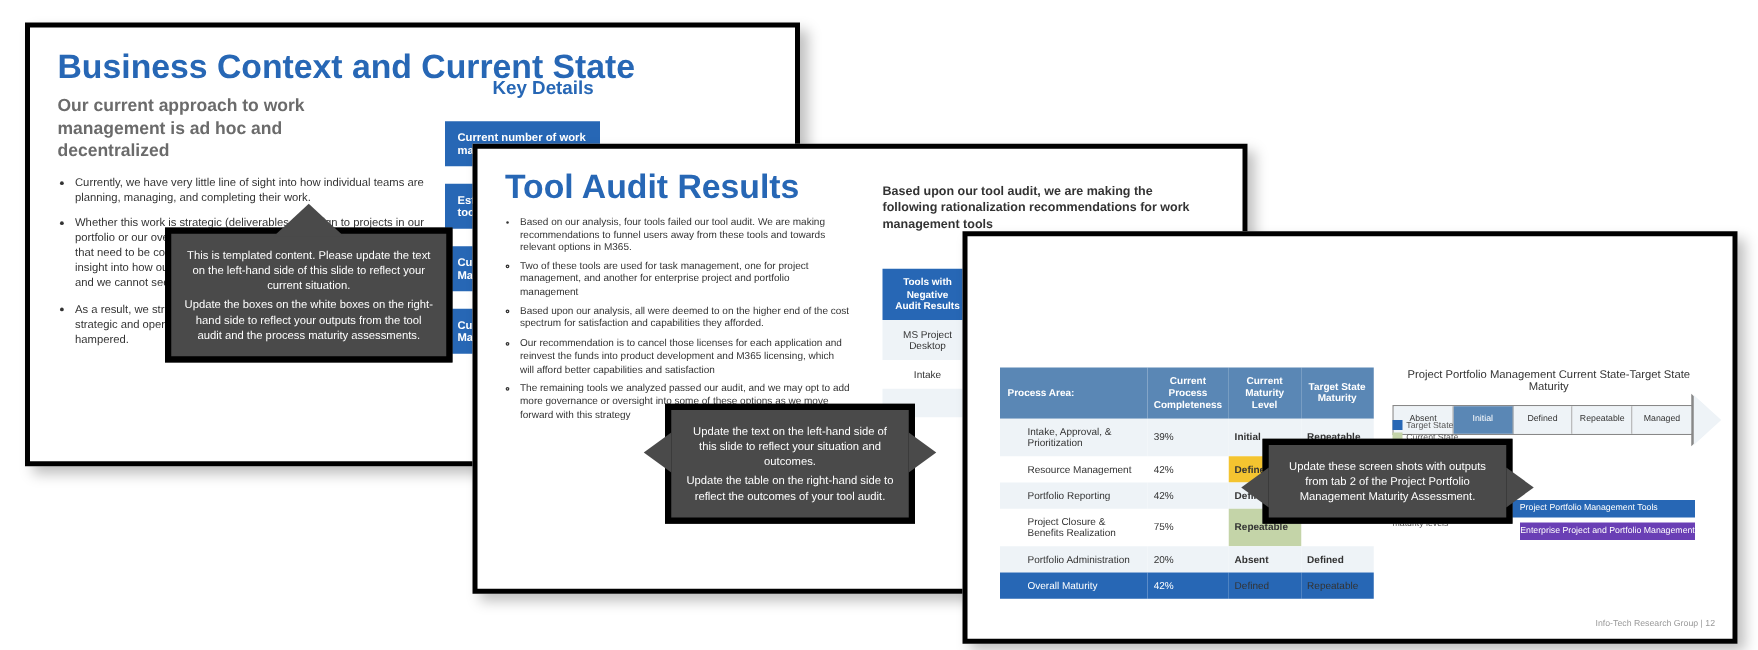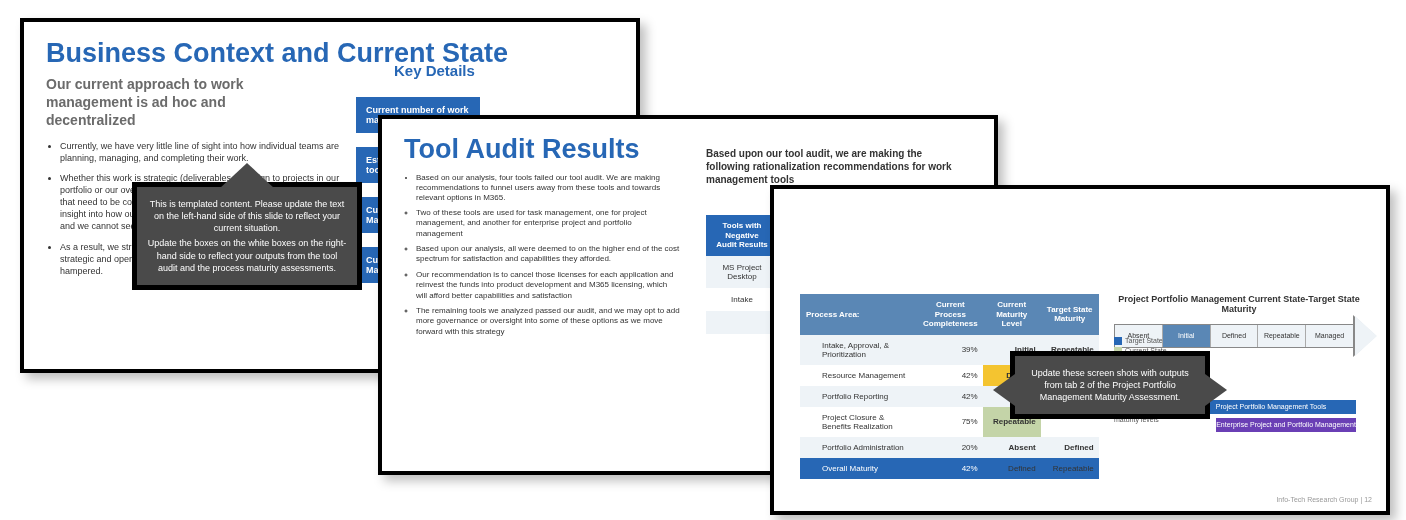--- a/index.html
+++ b/index.html
@@ -80,32 +80,32 @@
   .s2-bullets ul li { margin-bottom: 5px; }
   .s2-table { position: absolute; top: 96px; left: 324px; border-collapse: collapse; font-size: 8px; }
   .s2-table th { background: #2767b5; color: #fff; font-weight: bold; padding: 6px 9px; text-align: center; width: 72px; line-height: 1.2; }
   .s2-table td { padding: 7px 8px; text-align: center; background: #eef3f7; color: #333; }
   .s2-table tr:nth-child(odd) td { background: #fff; }
   
   .s3-title { font-family: "Trebuchet MS", sans-serif; font-size: 24px; font-weight: bold; color: #2767b5; padding: 18px 26px 12px; line-height: 1.15; }
   .s3-table { position: absolute; top: 105px; left: 26px; border-collapse: collapse; font-size: 8px; }
   .s3-table th { background: #5a87b5; color: #fff; font-weight: bold; padding: 6px 5px; text-align: center; width: 58px; line-height: 1.2; }
   .s3-table th.first { width: 118px; text-align: left; padding-left: 6px; }
-  .s3-table td { padding: 6px 5px; text-align: right; color: #333; }
+  .s3-table td { padding: 6px 5px; text-align: left; color: #333; }
   .s3-table td.first { text-align: left; padding-left: 22px; }
   .s3-table tr:nth-child(even) td { background: #eef3f7; }
   .s3-table tr.overall td { background: #2767b5; color: #fff; font-weight: normal; }
   .cell-initial { background: #e03030; color: #fff; font-weight: bold; }
   .cell-defined { background: #f4c430; color: #333; font-weight: bold; }
   .cell-repeatable { background: #c4d4a8; color: #333; font-weight: bold; }
   .cell-absent { background: #000; color: #fff; font-weight: bold; }
   .s3-footer { position: absolute; bottom: 8px; right: 14px; font-size: 7px; color: #999; }
   
   .s3-diag { position: absolute; top: 105px; left: 340px; }
-  .s3-diag-title { font-size: 9px; font-weight: bold; text-align: center; width: 250px; color: #333; margin-bottom: 4px; }
+  .s3-diag-title { font-size: 9px; font-weight: normal; text-align: center; width: 250px; color: #333; margin-bottom: 4px; }
   .arrow-band { position: relative; width: 260px; height: 36px; }
   .arrow-body { position: absolute; left: 0; top: 6px; height: 24px; width: 240px; display: flex; border: 1px solid #888; }
   .arrow-body div { flex: 1; font-size: 7px; text-align: center; line-height: 22px; border-right: 1px solid #aaa; background: #eef3f7; color: #333; }
   .arrow-body div:nth-child(2) { background: #5a87b5; color: #fff; }
   .arrow-body div:last-child { border-right: none; }
   .arrow-head { position: absolute; right: -3px; top: -2px; width: 0; height: 0; border-top: 20px solid transparent; border-bottom: 20px solid transparent; border-left: 22px solid #eef3f7; }
   .arrow-head2 { position: absolute; right: -2px; top: -3px; width: 0; height: 0; border-top: 21px solid transparent; border-bottom: 21px solid transparent; border-left: 23px solid #888; z-index: -1; }
   .s3-legend { position: absolute; left: 0; top: 42px; font-size: 7px; color: #555; line-height: 1.4; }
   .s3-legend .sw { display: inline-block; width: 8px; height: 8px; margin-right: 3px; vertical-align: middle; }
   .s3-across { position: absolute; left: 0; top: 112px; font-size: 7px; color: #555; width: 60px; line-height: 1.3; }
@@ -174,20 +174,26 @@
           <td>$30,000</td>
           <td style="text-align:left">Tas</td>
         </tr>
     <tr>
           <td></td>
           <td>$125,000</td>
           <td style="text-align:left">Pr</td>
         </tr>
   </tbody>
     </table>
+  <div class="tooltip" style="left:150px; top:204px; width:200px;">
+    <div class="arrow-l"></div>
+    <div class="arrow-r"></div>
+    <p>Update the text on the left-hand side of this slide to reflect your situation and outcomes.</p>
+    <p>Update the table on the right-hand side to reflect the outcomes of your tool audit.</p>
+  </div>
 </div>
 
 <div class="slide slide3">
   <table class="s3-table">
     <tbody>
         <tr>
       <th class="first">Process Area:</th>
       <th>Current Process Completeness</th>
       <th>Current Maturity Level</th>
       <th>Target State Maturity</th>

